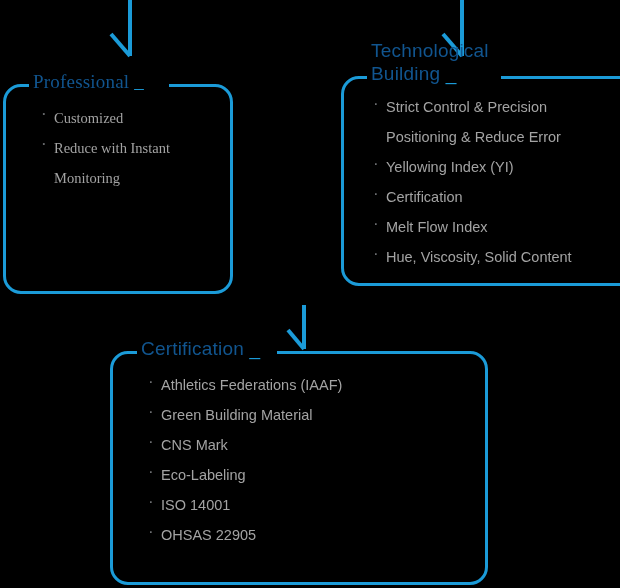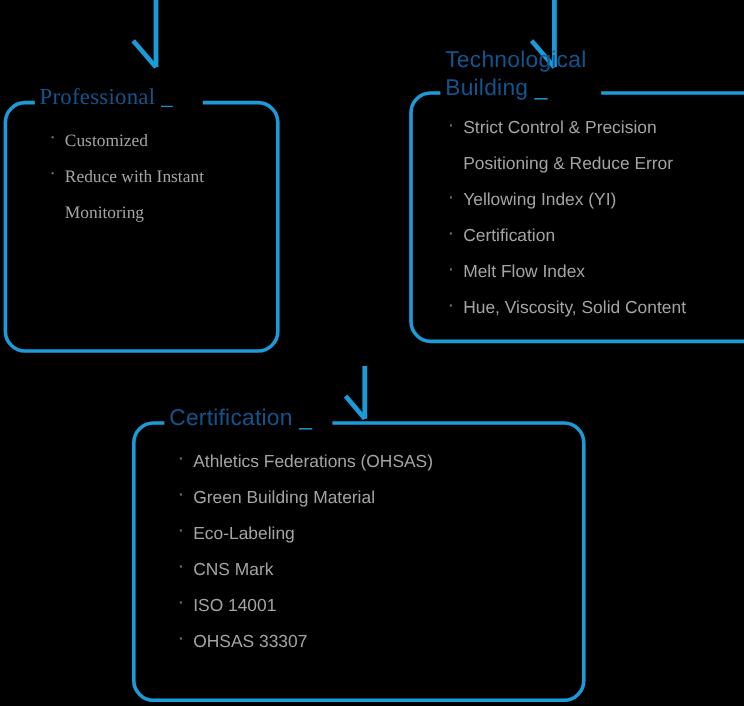--- a/index.html
+++ b/index.html
@@ -142,22 +142,22 @@
       <li>Hue, Viscosity, Solid Content</li>
     </ul>
   </div>
 
   <div class="panel" style="left:110px; top:351px; width:378px; height:234px;">
     <div class="panel-frame"></div>
     <div class="panel-notch" style="left:27px; width:140px;"></div>
     <div class="panel-title" style="left:31px; top:-14px;"><span>Certification</span><span class="tail"> _</span></div>
 
     <ul class="bullets" style="left:38px; top:25px; width:330px;">
-      <li>Athletics Federations (OHSAS)</li>
+      <li>Athletics Federations (IAAF)</li>
       <li>Green Building Material</li>
+      <li>CNS Mark</li>
       <li>Eco-Labeling</li>
-      <li>CNS Mark</li>
       <li>ISO 14001</li>
-      <li>OHSAS 33307</li>
+      <li>OHSAS 22905</li>
     </ul>
   </div>
 
 </div>
 
 </body></html>

